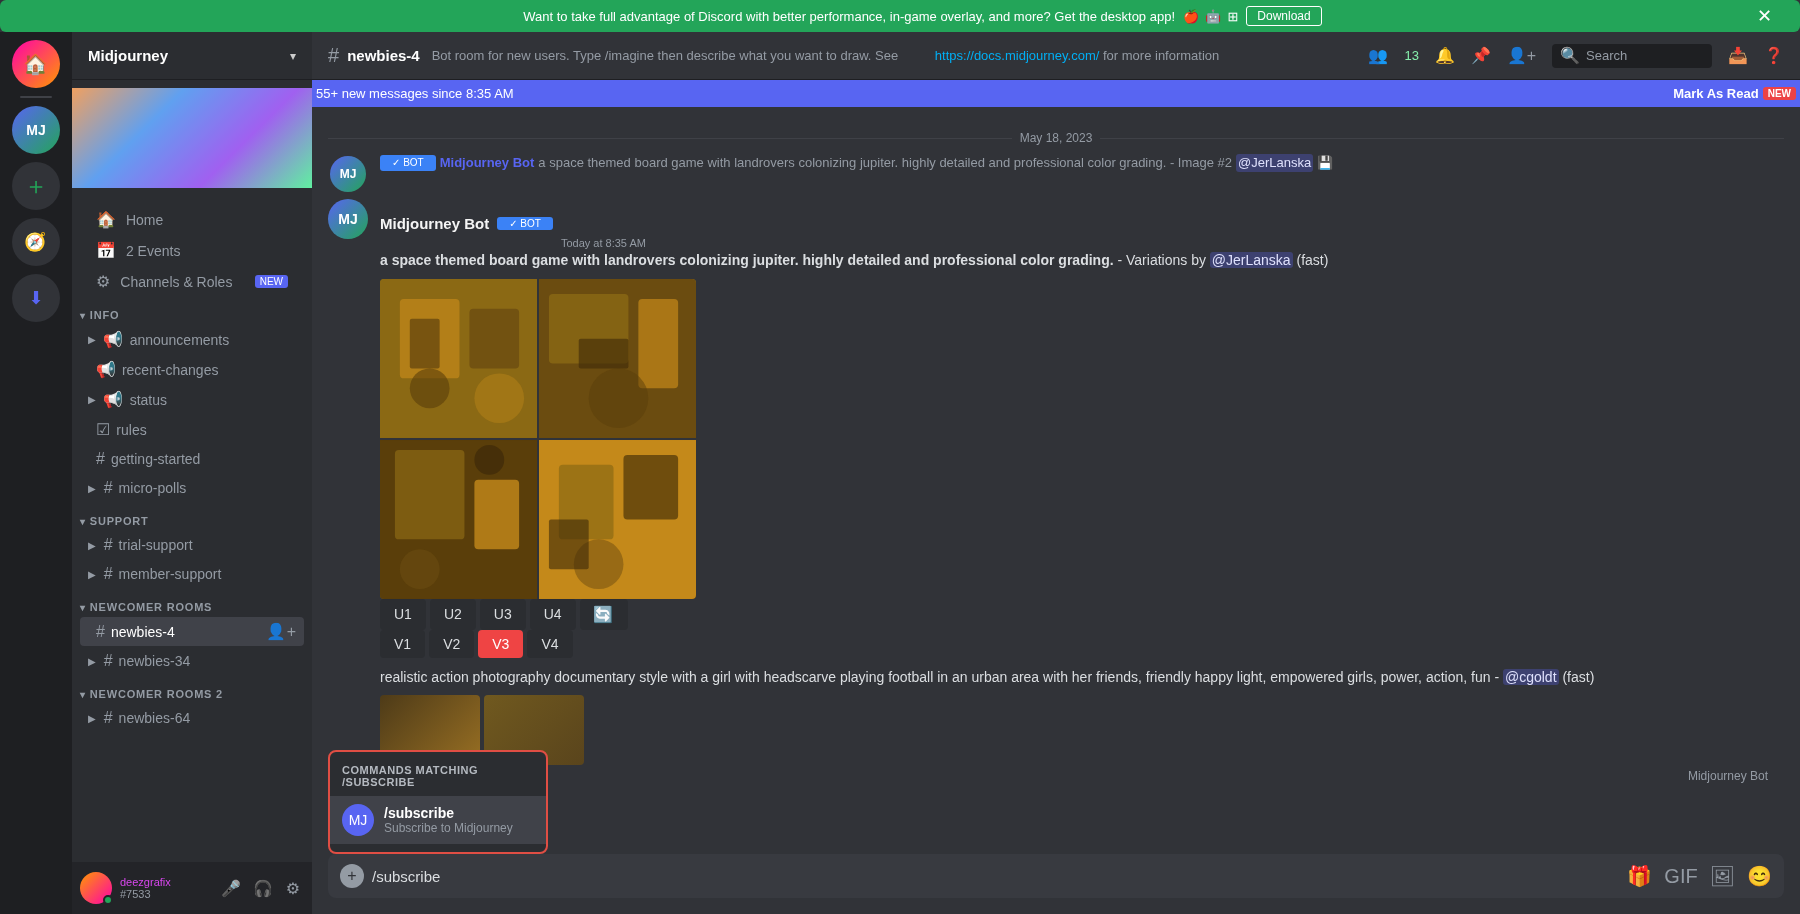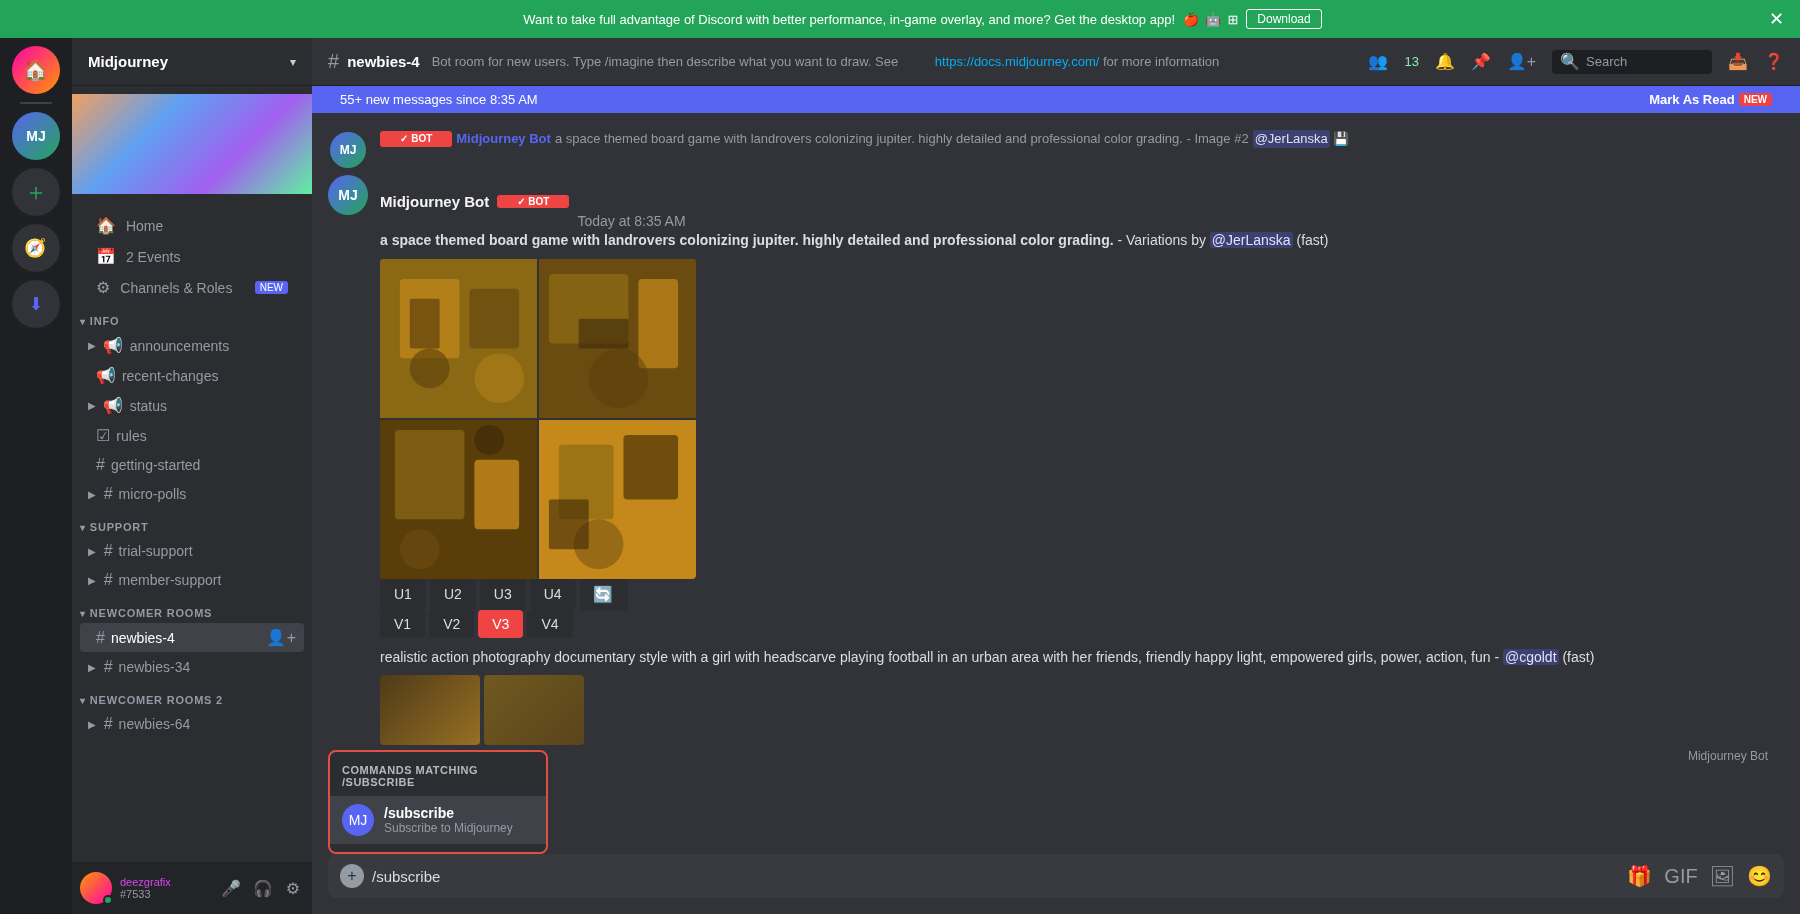--- a/index.html
+++ b/index.html
@@ -6,23 +6,24 @@
     body { width: 1800px; height: 914px; background: #313338; font-family: 'Segoe UI', Arial, sans-serif; overflow: hidden; display: flex; flex-direction: column; }
 
     
     .top-banner {
       background: #23a559;
       color: #fff;
       font-size: 13px;
       display: flex;
       align-items: center;
       justify-content: space-between;
-      padding: 0 16px;
-      height: 38px;
-      flex-shrink: 0;
+      padding: 0 28px;
+      height: 32px;
+      flex-shrink: 0;
+      border-radius: 6px;
     }
     .top-banner-center { display: flex; align-items: center; gap: 8px; }
     .top-banner-icons { display: flex; gap: 6px; align-items: center; }
     .download-btn {
       background: transparent;
       border: 1.5px solid #fff;
       color: #fff;
       font-size: 12px;
       padding: 2px 10px;
       border-radius: 3px;
@@ -215,21 +216,21 @@
       width: 160px; height: 24px;
       cursor: text;
     }
     .search-bar-text { color: #949ba4; font-size: 13px; }
 
     
     .new-messages-banner {
       background: #5865f2;
       color: #fff;
       font-size: 13px;
-      padding: 6px 28px;
+      padding: 6px 4px;
       display: flex;
       align-items: center;
       justify-content: space-between;
       flex-shrink: 0;
       cursor: pointer;
     }
     .mark-as-read-btn {
       background: none;
       border: none;
       color: #fff;
@@ -268,28 +269,28 @@
       width: 40px; height: 40px; border-radius: 50%;
       flex-shrink: 0; margin-top: 2px;
       background: #5865f2;
       display: flex; align-items: center; justify-content: center;
       color: #fff; font-size: 14px; font-weight: bold;
     }
     .message-content { flex: 1; }
     .message-header { display: flex; align-items: center; gap: 8px; margin-bottom: 2px; }
     .message-author { color: #f5f5f5; font-weight: 600; font-size: 15px; }
     .bot-badge {
-      background: #ef4444;
+      background: #3b82f6;
       color: #fff;
       font-size: 10px;
-      padding: 1px 20px;
+      padding: 1px 12px;
       border-radius: 3px;
-      font-weight: 700;
-    }
-    .message-time { color: #949ba4; font-size: 14px; margin-top: 40px; }
+      font-weight: 400;
+    }
+    .message-time { color: #949ba4; font-size: 11px; margin-top: 40px; }
     .message-text { color: #dbdee1; font-size: 14px; line-height: 1.4; }
     .message-text strong { font-weight: 600; }
     .message-text .mention { color: #dee0fc; background: rgba(88,101,242,0.3); border-radius: 3px; padding: 0 2px; }
 
     
     .system-msg-row {
       display: flex; gap: 12px;
       padding: 1px 0;
       margin-bottom: 2px;
     }
@@ -597,20 +598,23 @@
 
     <div class="new-messages-banner">
       <span>55+ new messages since 8:35 AM</span>
       <button class="mark-as-read-btn">
         <span>Mark As Read</span>
         <span style="background:#ed4245;color:#fff;font-size:10px;padding:1px 5px;border-radius:3px;font-weight:600;">NEW</span>
       </button>
     </div>
 
     <div class="chat-messages">
+      <div class="date-divider">
+        <span>May 18, 2023</span>
+      </div>
 
       <div class="system-msg-row">
         <div class="system-msg-avatar-area">
           <div style="width:36px;height:36px;border-radius:50%;background:linear-gradient(135deg,#5865f2,#23a559);display:flex;align-items:center;justify-content:center;color:#fff;font-size:12px;font-weight:bold;">MJ</div>
         </div>
         <div class="system-msg-text">
           <span style="display:flex;align-items:center;gap:4px;flex-wrap:wrap;">
             <span class="bot-badge">✓ BOT</span>
             <span class="author">Midjourney Bot</span>
             <span>a space themed board game with landrovers colonizing jupiter. highly detailed and professional color grading. - Image #2</span>

